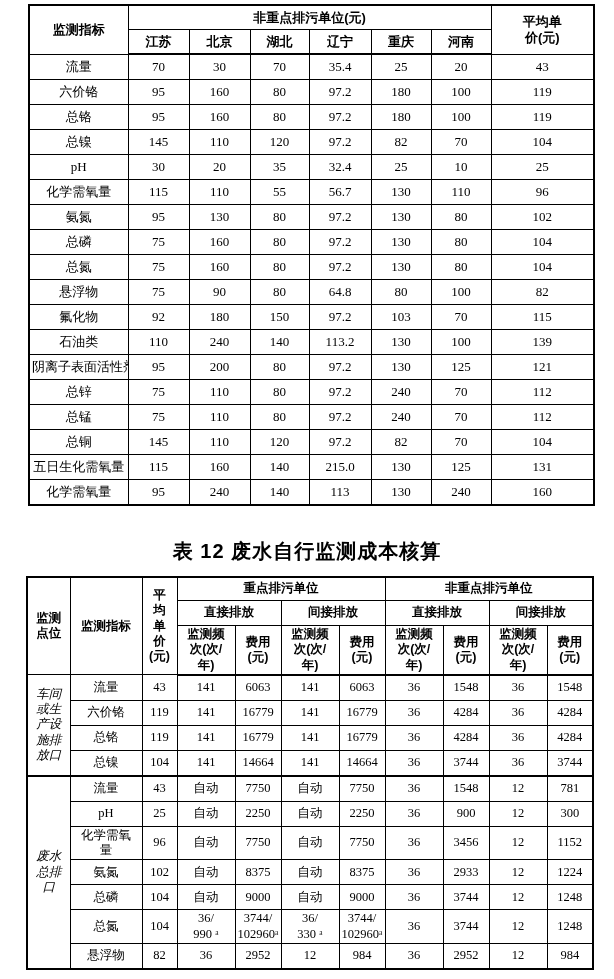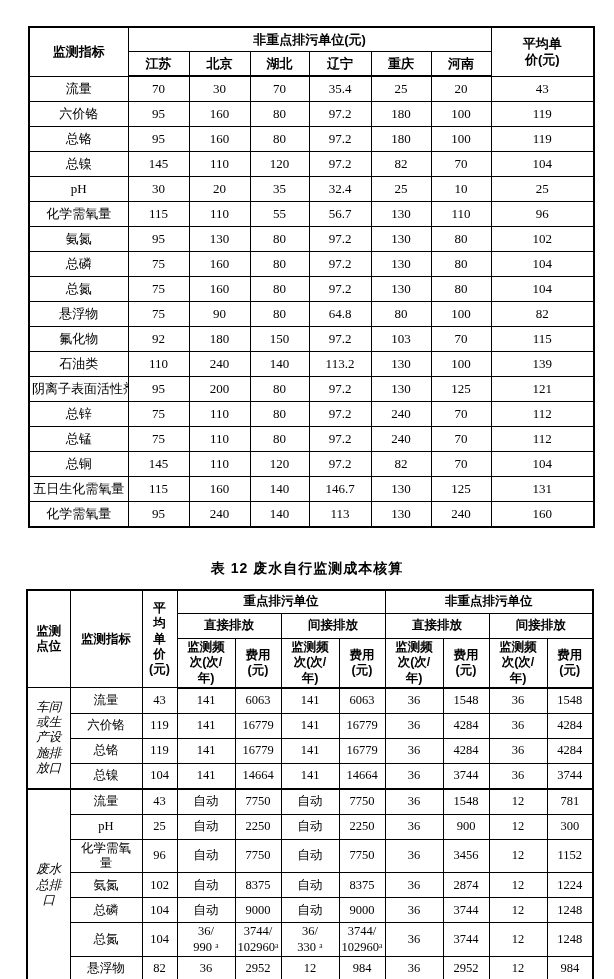--- a/index.html
+++ b/index.html
@@ -8,21 +8,21 @@
     background: #ffffff;
     width: 614px;
     height: 979px;
     overflow: hidden;
     font-family: "Liberation Serif", "DejaVu Serif", serif;
     color: #000;
   }
   .page {
     width: 614px;
     height: 979px;
-    padding-top: 26px;
+    padding-top: 4px;
     box-sizing: border-box;
     position: relative;
   }
   table {
     border-collapse: collapse;
     table-layout: fixed;
     border: 2px solid #000;
   }
   th, td {
     border: 1px solid #000;
@@ -45,21 +45,21 @@
   }
   .t1 thead th { height: 21px; }
   .t1 thead tr:last-child th { border-bottom: 2.5px solid #000; }
   .t1 td { height: 22px; }
   .t1 td.ind { white-space: nowrap; }
   
   .t2-title {
     text-align: center;
     font-family: "Liberation Sans", "DejaVu Sans", sans-serif;
     font-weight: bold;
-    font-size: 14px;
+    font-size: 20px;
     margin: 32px 0 11px 0;
     letter-spacing: 1px;
   }
   
   .t2 {
     margin-left: 26px;
     width: 566px;
     font-size: 12.5px;
   }
   .t2 thead tr.hr1 th { height: 20px; }
@@ -260,21 +260,21 @@
           <td>97.2</td>
           <td>82</td>
           <td>70</td>
           <td>104</td>
         </tr>
         <tr>
           <td class="ind">五日生化需氧量</td>
           <td>115</td>
           <td>160</td>
           <td>140</td>
-          <td>146.7</td>
+          <td>215.0</td>
           <td>130</td>
           <td>125</td>
           <td>131</td>
         </tr>
         <tr>
           <td class="ind">化学需氧量</td>
           <td>95</td>
           <td>240</td>
           <td>140</td>
           <td>113</td>
@@ -438,21 +438,21 @@
           <td>1152</td>
         </tr>
         <tr>
           <td class="ind2">氨氮</td>
           <td>102</td>
           <td>自动</td>
           <td>8375</td>
           <td>自动</td>
           <td>8375</td>
           <td>36</td>
-          <td>2874</td>
+          <td>2933</td>
           <td>12</td>
           <td>1224</td>
         </tr>
         <tr>
           <td class="ind2">总磷</td>
           <td>104</td>
           <td>自动</td>
           <td>9000</td>
           <td>自动</td>
           <td>9000</td>

